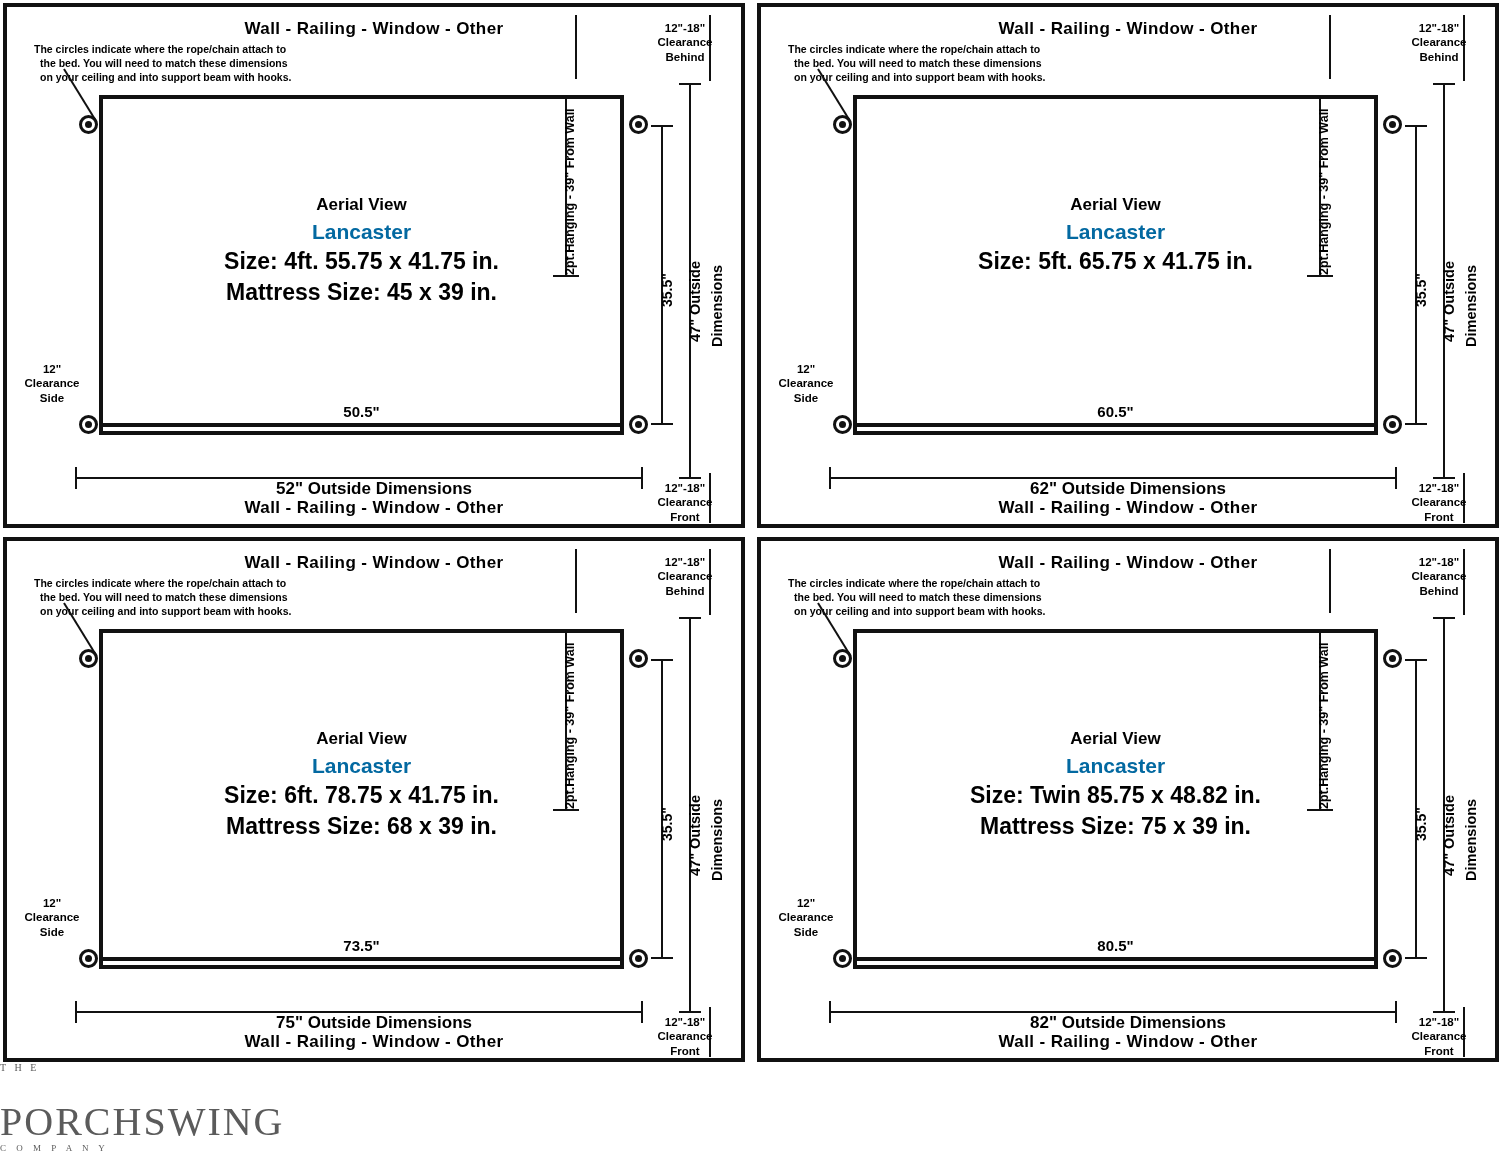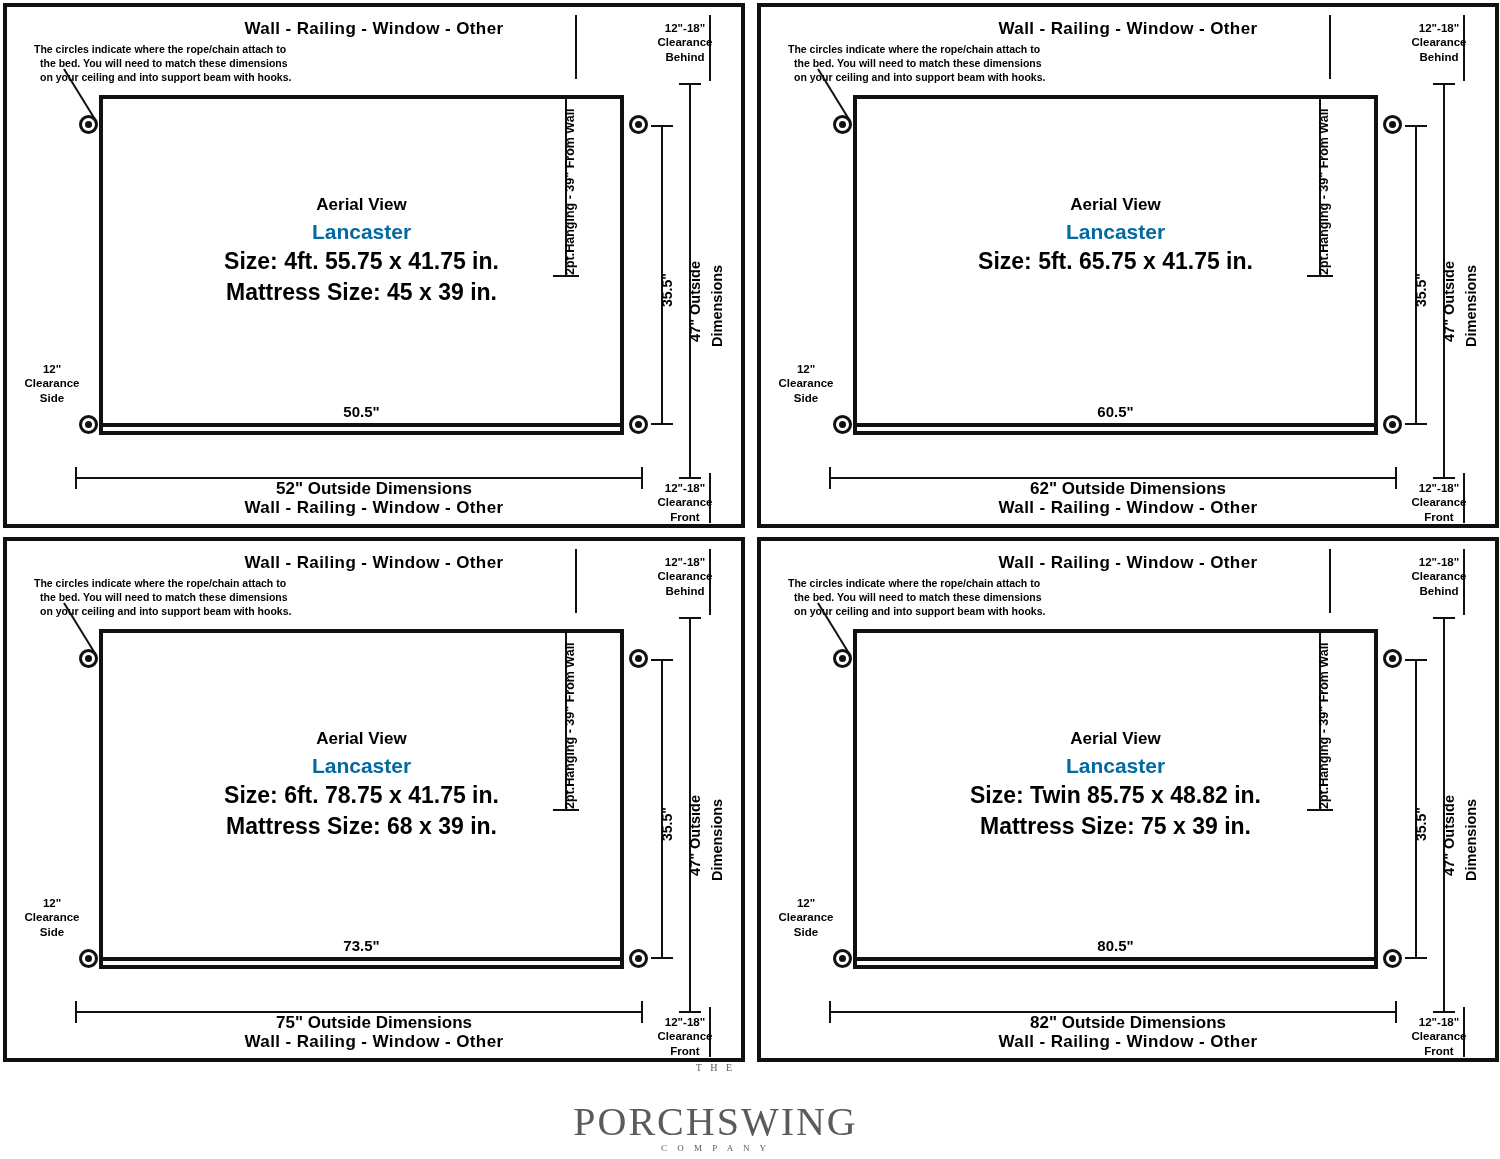--- a/index.html
+++ b/index.html
@@ -311,21 +311,20 @@
     background: #111111;
   }
   .out-dim-cap-l { left: 68px; }
   .out-dim-cap-r { left: 634px; }
 
   
   .footer {
     position: absolute;
     left: 0; right: 0;
     top: 1062px;
-    text-align: center;
     color: #5b5b5b;
   }
   .footer .the {
     font-family: "Liberation Serif", serif;
     font-size: 10px;
     letter-spacing: 3px;
   }
   .footer .brand {
     font-family: "Liberation Serif", serif;
     font-size: 40px;

